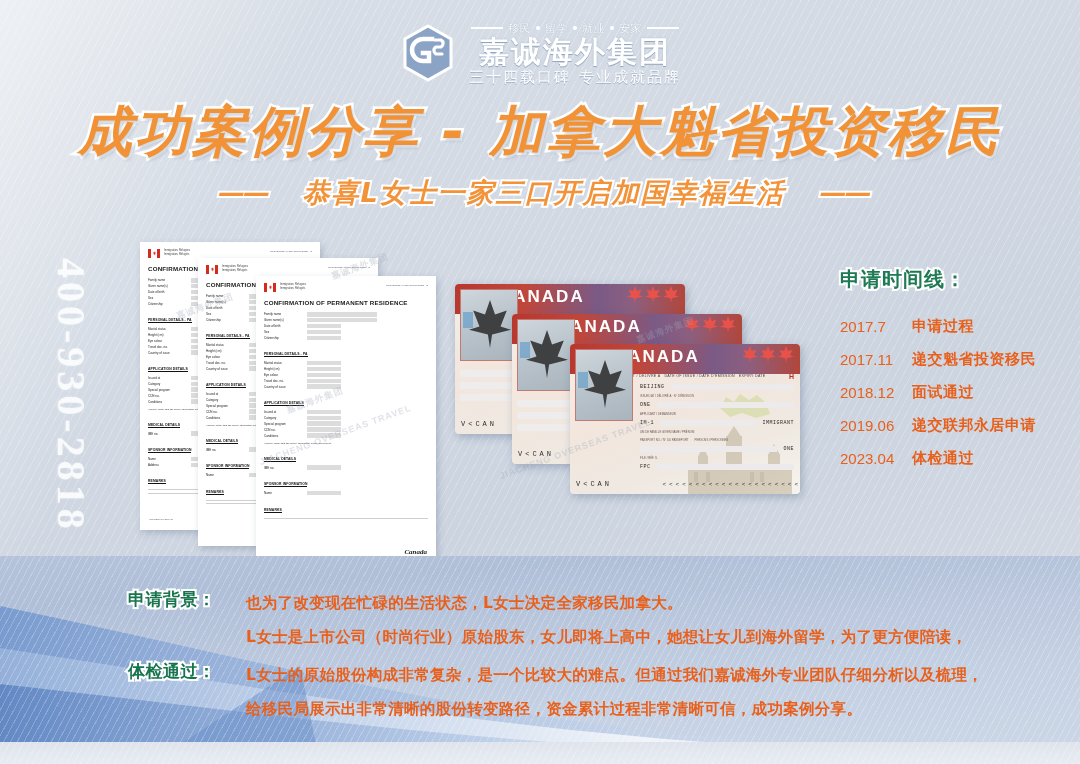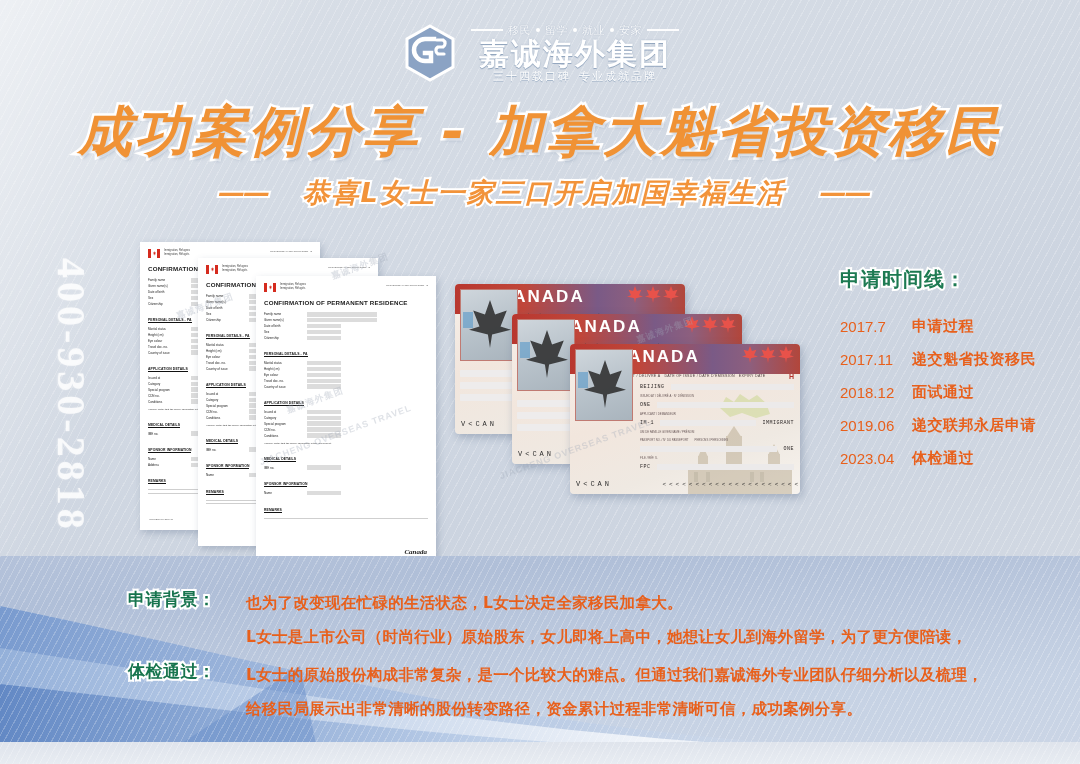--- a/index.html
+++ b/index.html
@@ -42,21 +42,21 @@
     font-size:11px;color:#ffffff;letter-spacing:.5px;
     text-shadow:0 0 1px rgba(90,115,150,.6);
   }
   .logo-tag .dot{width:4px;height:4px;border-radius:50%;background:#ffffff;}
   .logo-main{
     font-size:30px;font-weight:bold;color:#ffffff;letter-spacing:2px;
     text-shadow:0 1px 0 rgba(120,145,175,.65), 0 0 2px rgba(120,145,175,.45);
     font-family:"DejaVu Sans","Liberation Sans",sans-serif;
   }
   .logo-sub{
-    margin-top:2px;font-size:11px;color:#ffffff;letter-spacing:2px;
+    margin-top:2px;font-size:15px;color:#ffffff;letter-spacing:2px;
     text-shadow:0 1px 0 rgba(120,145,175,.6);
     display:flex;gap:8px;
   }
 
   
   .title{
     position:absolute; top:96px; left:0; right:0; text-align:center; z-index:6;
     font-size:54px; font-weight:bold; letter-spacing:3px;
     font-family:"DejaVu Sans","Liberation Sans",sans-serif;
     color:#f09235;

